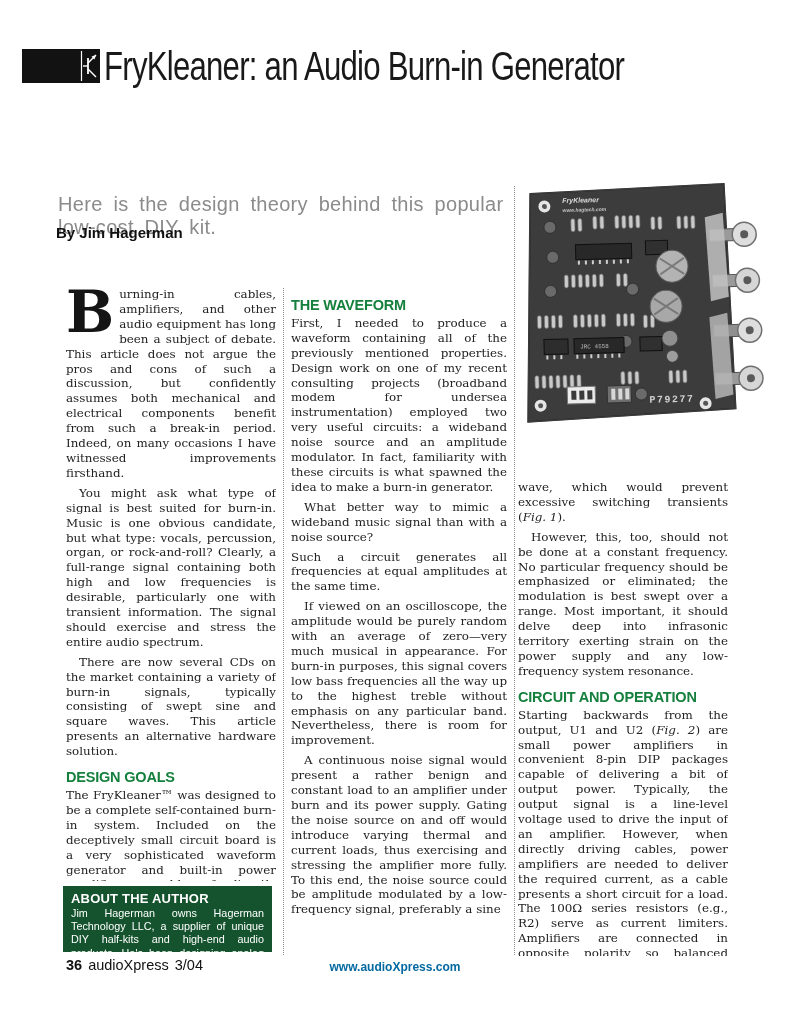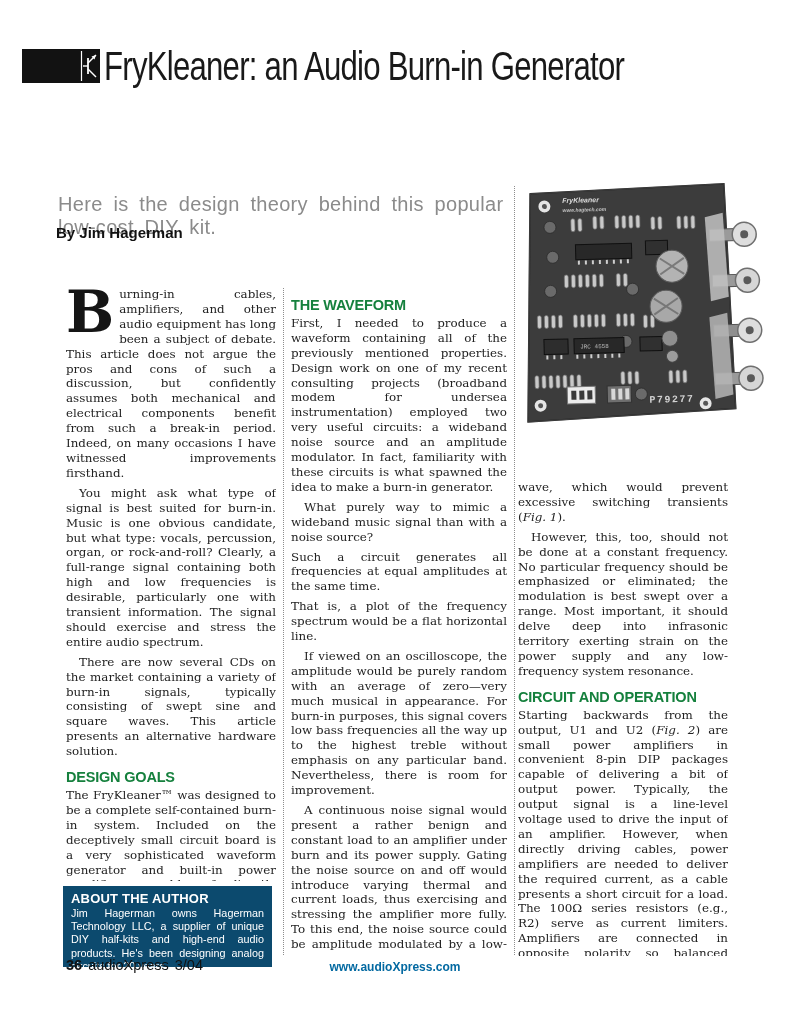--- a/index.html
+++ b/index.html
@@ -61,22 +61,22 @@
   
   .photo{position:absolute;left:521px;top:179px;width:250px;height:250px;}
   .photo svg{display:block;}
   .caption{
     position:absolute;left:532px;top:432px;width:230px;margin:0;
     font-family:"Liberation Sans", sans-serif;
     font-size:12px;font-weight:700;line-height:15.5px;color:#161616;
   }
   
   .about{
-    position:absolute;left:63px;top:886px;width:209px;height:81px;
-    background:#0c4a6e;color:#ffffff;box-sizing:border-box;
+    position:absolute;left:63px;top:886px;width:209px;height:66px;
+    background:#14532d;color:#ffffff;box-sizing:border-box;
     padding:5px 8px 4px 8px;
     font-family:"Liberation Sans", sans-serif;
   }
   .about h3{margin:0 0 1px 0;font-size:13px;font-weight:700;letter-spacing:.2px;}
   .about p{margin:0;font-size:10.8px;line-height:13.2px;text-align:justify;}
   
   .footer-left{
     position:absolute;left:66px;top:957px;
     font-family:"Liberation Sans", sans-serif;font-size:14.5px;color:#111;
   }
@@ -261,23 +261,22 @@
     <p class="gap">You might ask what type of signal is best suited for burn-in. Music is one obvious candidate, but what type: vocals, percussion, organ, or rock-and-roll? Clearly, a full-range signal containing both high and low frequencies is desirable, particularly one with transient information. The signal should exercise and stress the entire audio spectrum.</p>
     <p class="gap">There are now several CDs on the market containing a variety of burn-in signals, typically consisting of swept sine and square waves. This article presents an alternative hardware solution.</p>
     <h2>DESIGN GOALS</h2>
     <p class="noind">The FryKleaner™ was designed to be a complete self-contained burn-in system. Included on the deceptively small circuit board is a very sophisticated waveform generator and built-in power amplifiers capable of directly driving cables. A wall-wart supplies power.</p>
 
   </section>
 
   <section class="col" id="col2">
     <h2>THE WAVEFORM</h2>
     <p class="noind">First, I needed to produce a waveform containing all of the previously mentioned properties. Design work on one of my recent consulting projects (broadband modem for undersea instrumentation) employed two very useful circuits: a wideband noise source and an amplitude modulator. In fact, familiarity with these circuits is what spawned the idea to make a burn-in generator.</p>
-    <p class="gap">What purely way to mimic a wideband music signal than with a noise source?</p>
+    <p class="gap">What better way to mimic a wideband music signal than with a noise source?</p>
     <p class="gap noind">Such a circuit generates all frequencies at equal amplitudes at the same time.</p>
-    <p class="gap noind">That is, a plot of the frequency spectrum would be a flat horizontal line.</p>
     <p class="gap">If viewed on an oscilloscope, the amplitude would be purely random with an average of zero—very much musical in appearance. For burn-in purposes, this signal covers low bass frequencies all the way up to the highest treble without emphasis on any particular band. Nevertheless, there is room for improvement.</p>
     <p class="gap">A continuous noise signal would present a rather benign and constant load to an amplifier under burn and its power supply. Gating the noise source on and off would introduce varying thermal and current loads, thus exercising and stressing the amplifier more fully. To this end, the noise source could be amplitude modulated by a low-frequency signal, preferably a sine</p>
   </section>
 
   <section class="col" id="col3">
     <p class="noind"><span>wave, which would prevent excessive switching transients (</span><span class="figref">Fig. 1</span><span>).</span></p>
     <p class="gap">However, this, too, should not be done at a constant frequency. No particular frequency should be emphasized or eliminated; the modulation is best swept over a range. Most important, it should delve deep into infrasonic territory exerting strain on the power supply and any low-frequency system resonance.</p>
     <h2>CIRCUIT AND OPERATION</h2>
     <p class="noind"><span>Starting backwards from the output, U1 and U2 (</span><span class="figref">Fig. 2</span><span>) are small power amplifiers in convenient 8-pin DIP packages capable of delivering a bit of output power. Typically, the output signal is a line-level voltage used to drive the input of an amplifier. However, when directly driving cables, power amplifiers are needed to deliver the required current, as a cable presents a short circuit for a load. The 100Ω series resistors (e.g., R2) serve as current limiters. Amplifiers are connected in opposite polarity so balanced cables can be driven differentially.</span></p>
 

